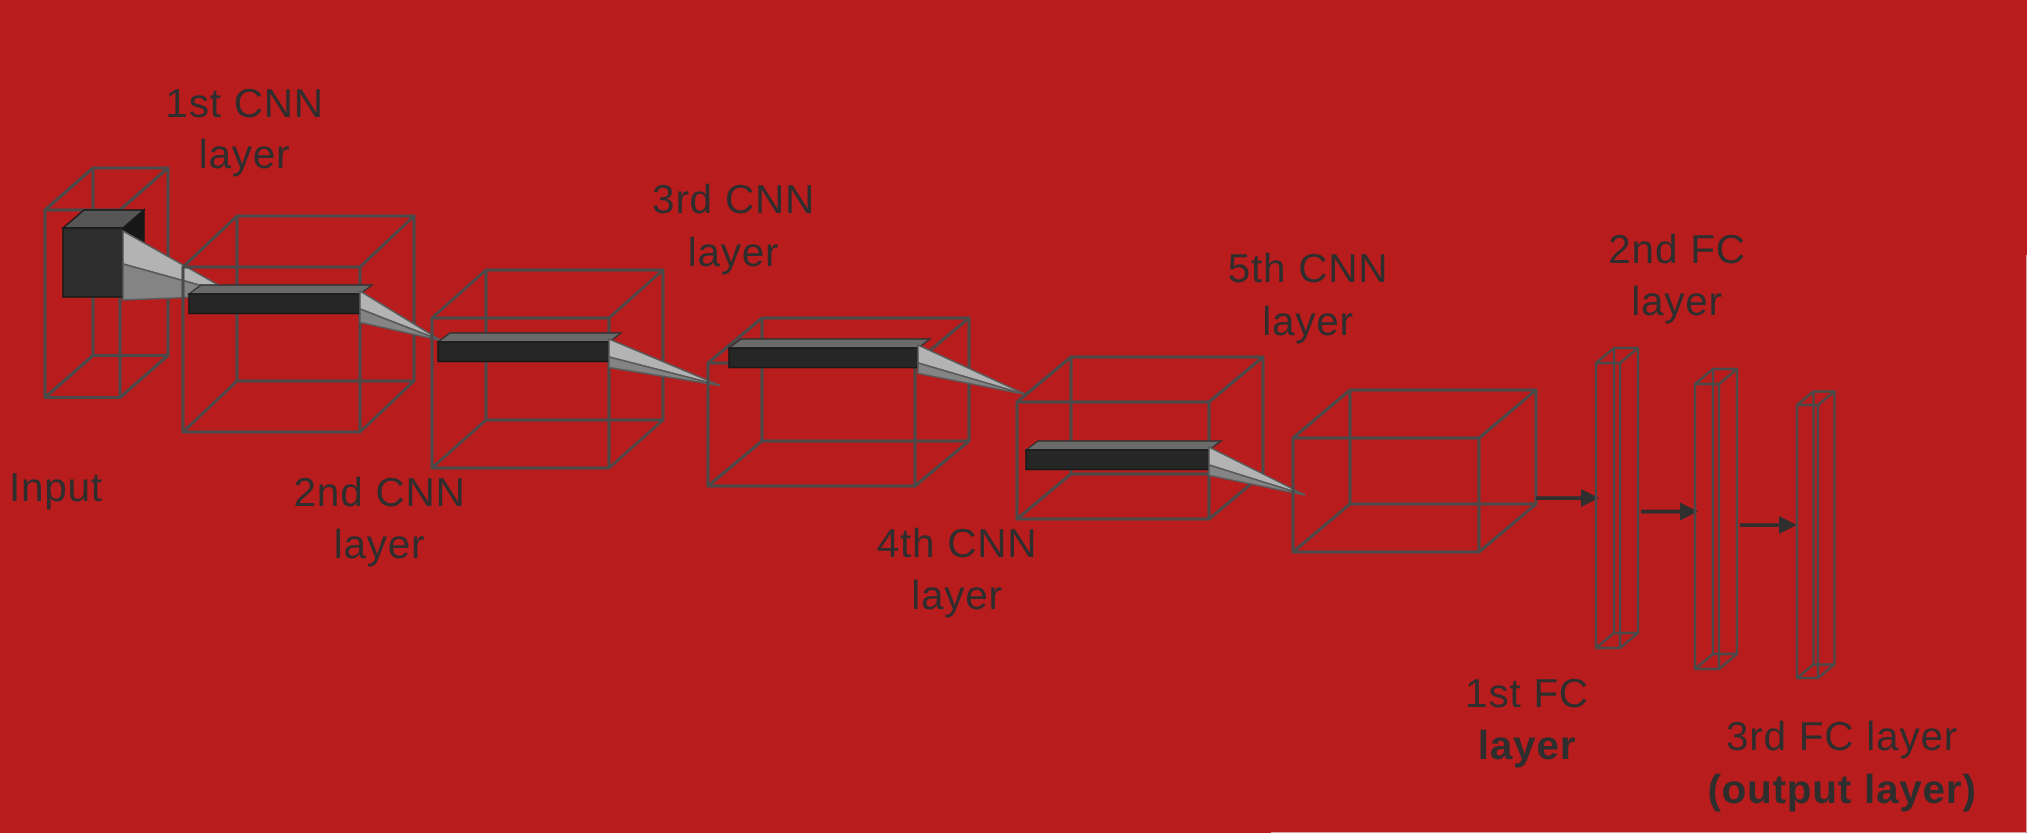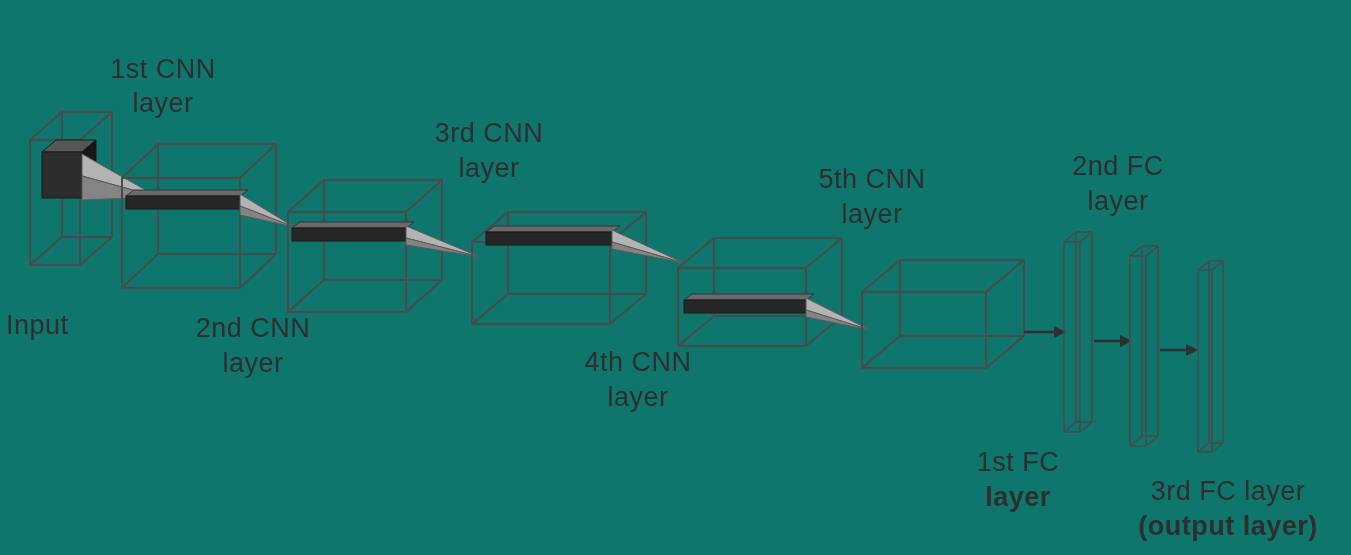--- a/index.html
+++ b/index.html
@@ -8,21 +8,21 @@
     background: #ffffff;
     width: 1351px;
     height: 555px;
     overflow: hidden;
     font-family: "Liberation Sans", sans-serif;
   }
   .diagram-wrap {
     position: relative;
     width: 1351px;
     height: 555px;
-    background: #0f766e;
+    background: #b91c1c;
   }
   svg { display: block; }
   .wire {
     fill: none;
     stroke: #4a4a4a;
     stroke-width: 2;
     stroke-linejoin: round;
     stroke-linecap: round;
   }
   .wire-thin {

